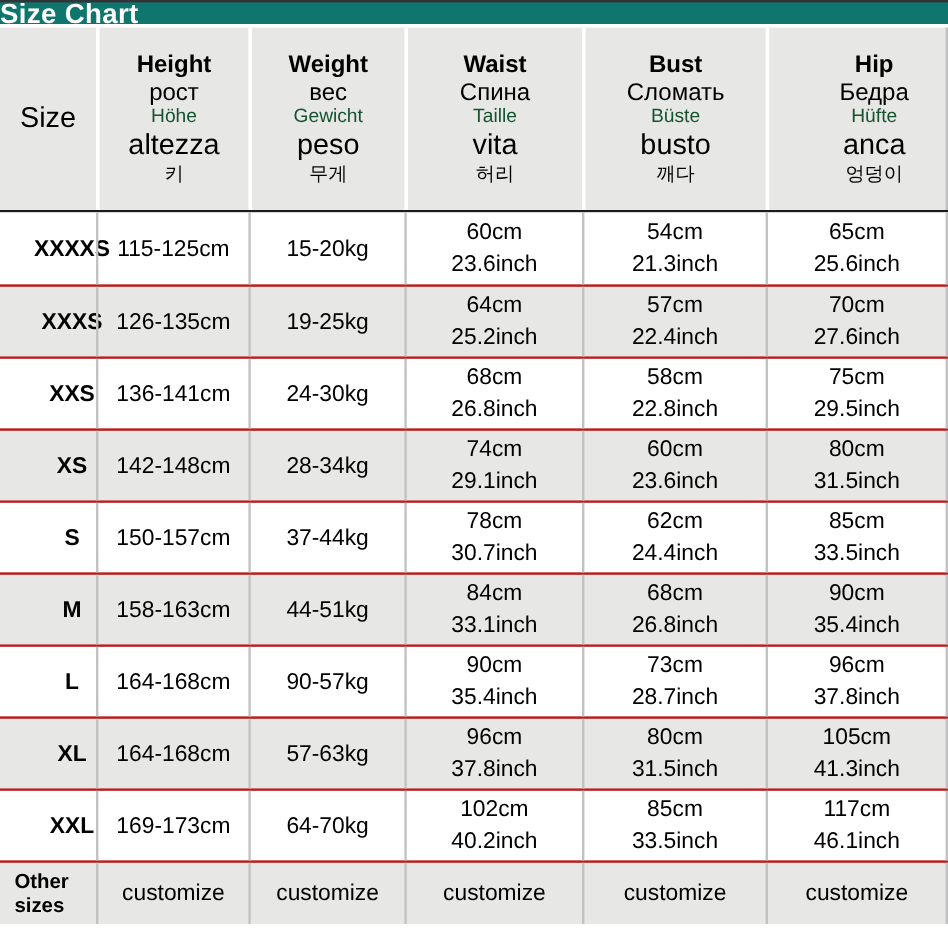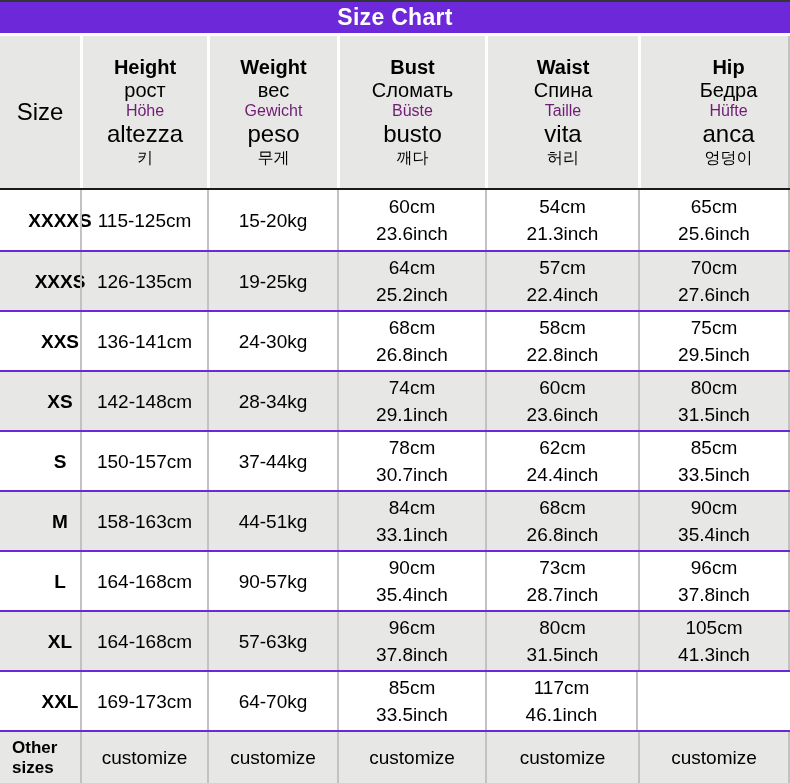--- a/index.html
+++ b/index.html
@@ -4,47 +4,47 @@
 <style>
   * { box-sizing: border-box; margin: 0; padding: 0; }
   body {
     width: 790px; height: 783px; overflow: hidden;
     background: #ffffff; color: #000;
     font-family: "Liberation Sans", "DejaVu Sans", sans-serif;
   }
   .chart { width: 790px; height: 783px; }
 
   .title-bar {
-    height: 33px; background: #6d28d9; border-top: 2px solid #333436;
+    height: 20px; background: #0f766e; border-top: 2px solid #333436;
     margin-bottom: 3px;
-    display: flex; align-items: center; justify-content: center;
+    display: flex; align-items: center; 
   }
   .title-text { color: #fff; font-weight: bold; font-size: 23px; letter-spacing: .3px; }
 
   .grid {
     display: grid;
     grid-template-columns: 80px 127px 130px 148px 153px 152px;
   }
 
   .header-row { height: 154px; background: #e7e7e5; border-bottom: 2px solid #1b1b1b; }
   .header-row .cell { border-left: 3px solid #ffffff; border-right: none; }
   .header-row .cell:first-child { border-left: none; }
   .header-row .cell:last-child { border-right: 2px solid #c2c2c2; padding-left: 28px; }
 
   .size-head { display: flex; align-items: center; justify-content: center;
     font-weight: normal; font-size: 24px; }
   .col-head { display: flex; flex-direction: column; align-items: center;
     justify-content: center; padding: 8px 0; }
   .h-en { font-weight: bold; font-size: 20px; }
   .h-ru { font-size: 20px; }
-  .h-de { font-size: 16px; color: #701a75; }
+  .h-de { font-size: 16px; color: #14532d; }
   .h-it { font-size: 24px; }
   .h-ko { font-size: 16px; }
 
-  .row { height: 60px; border-top: 2px solid #6d28d9; background: #ffffff; }
+  .row { height: 60px; border-top: 2px solid #b91c1c; background: #ffffff; }
   .row.first { border-top: none; }
   .row-gray { background: #e7e7e5; }
   .row .cell {
     display: flex; flex-direction: column; align-items: center; justify-content: center;
     border-left: 2px solid #c2c2c2; font-size: 19px; line-height: 27px;
   }
   .row .cell:first-child { border-left: none; }
   .row .cell:last-child { border-right: 2px solid #c2c2c2; }
   .size-cell { font-weight: bold; font-size: 18px; padding-left: 40px; }
   .other-row { height: 53px; }
@@ -71,34 +71,34 @@
       <div class="h-ko">키</div>
     </div>
     <div class="cell col-head">
       <div class="h-en">Weight</div>
       <div class="h-ru">вес</div>
       <div class="h-de">Gewicht</div>
       <div class="h-it">peso</div>
       <div class="h-ko">무게</div>
     </div>
     <div class="cell col-head">
+      <div class="h-en">Waist</div>
+      <div class="h-ru">Спина</div>
+      <div class="h-de">Taille</div>
+      <div class="h-it">vita</div>
+      <div class="h-ko">허리</div>
+    </div>
+    <div class="cell col-head">
       <div class="h-en">Bust</div>
       <div class="h-ru">Сломать</div>
       <div class="h-de">Büste</div>
       <div class="h-it">busto</div>
       <div class="h-ko">깨다</div>
     </div>
     <div class="cell col-head">
-      <div class="h-en">Waist</div>
-      <div class="h-ru">Спина</div>
-      <div class="h-de">Taille</div>
-      <div class="h-it">vita</div>
-      <div class="h-ko">허리</div>
-    </div>
-    <div class="cell col-head">
       <div class="h-en">Hip</div>
       <div class="h-ru">Бедра</div>
       <div class="h-de">Hüfte</div>
       <div class="h-it">anca</div>
       <div class="h-ko">엉덩이</div>
     </div>
   </div>
 
   <div class="grid row first">
     <div class="cell size-cell">XXXXS</div>
@@ -242,20 +242,24 @@
       <div>105cm</div>
       <div>41.3inch</div>
     </div>
   </div>
 
   <div class="grid row">
     <div class="cell size-cell">XXL</div>
     <div class="cell">169-173cm</div>
     <div class="cell">64-70kg</div>
     <div class="cell">
+      <div>102cm</div>
+      <div>40.2inch</div>
+    </div>
+    <div class="cell">
       <div>85cm</div>
       <div>33.5inch</div>
     </div>
     <div class="cell">
       <div>117cm</div>
       <div>46.1inch</div>
     </div>
   </div>
 
   <div class="grid row row-gray other-row">

